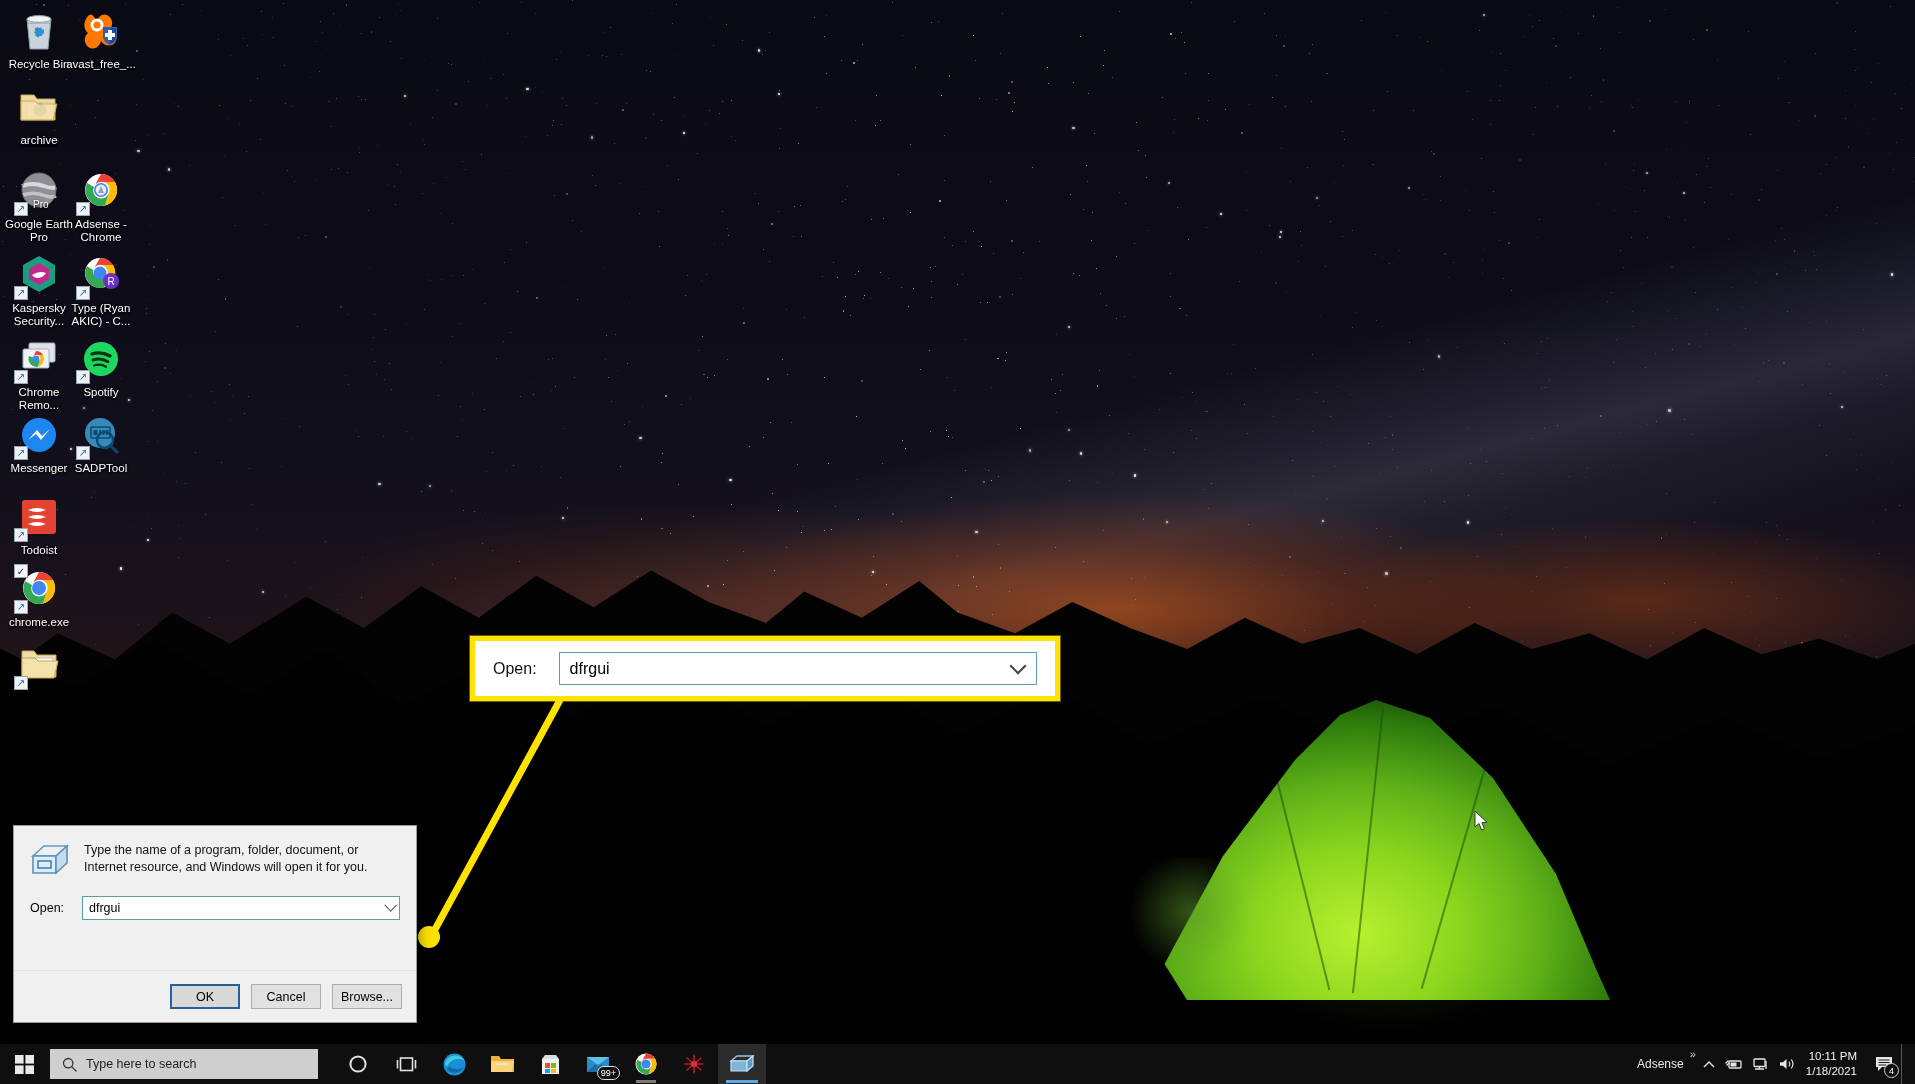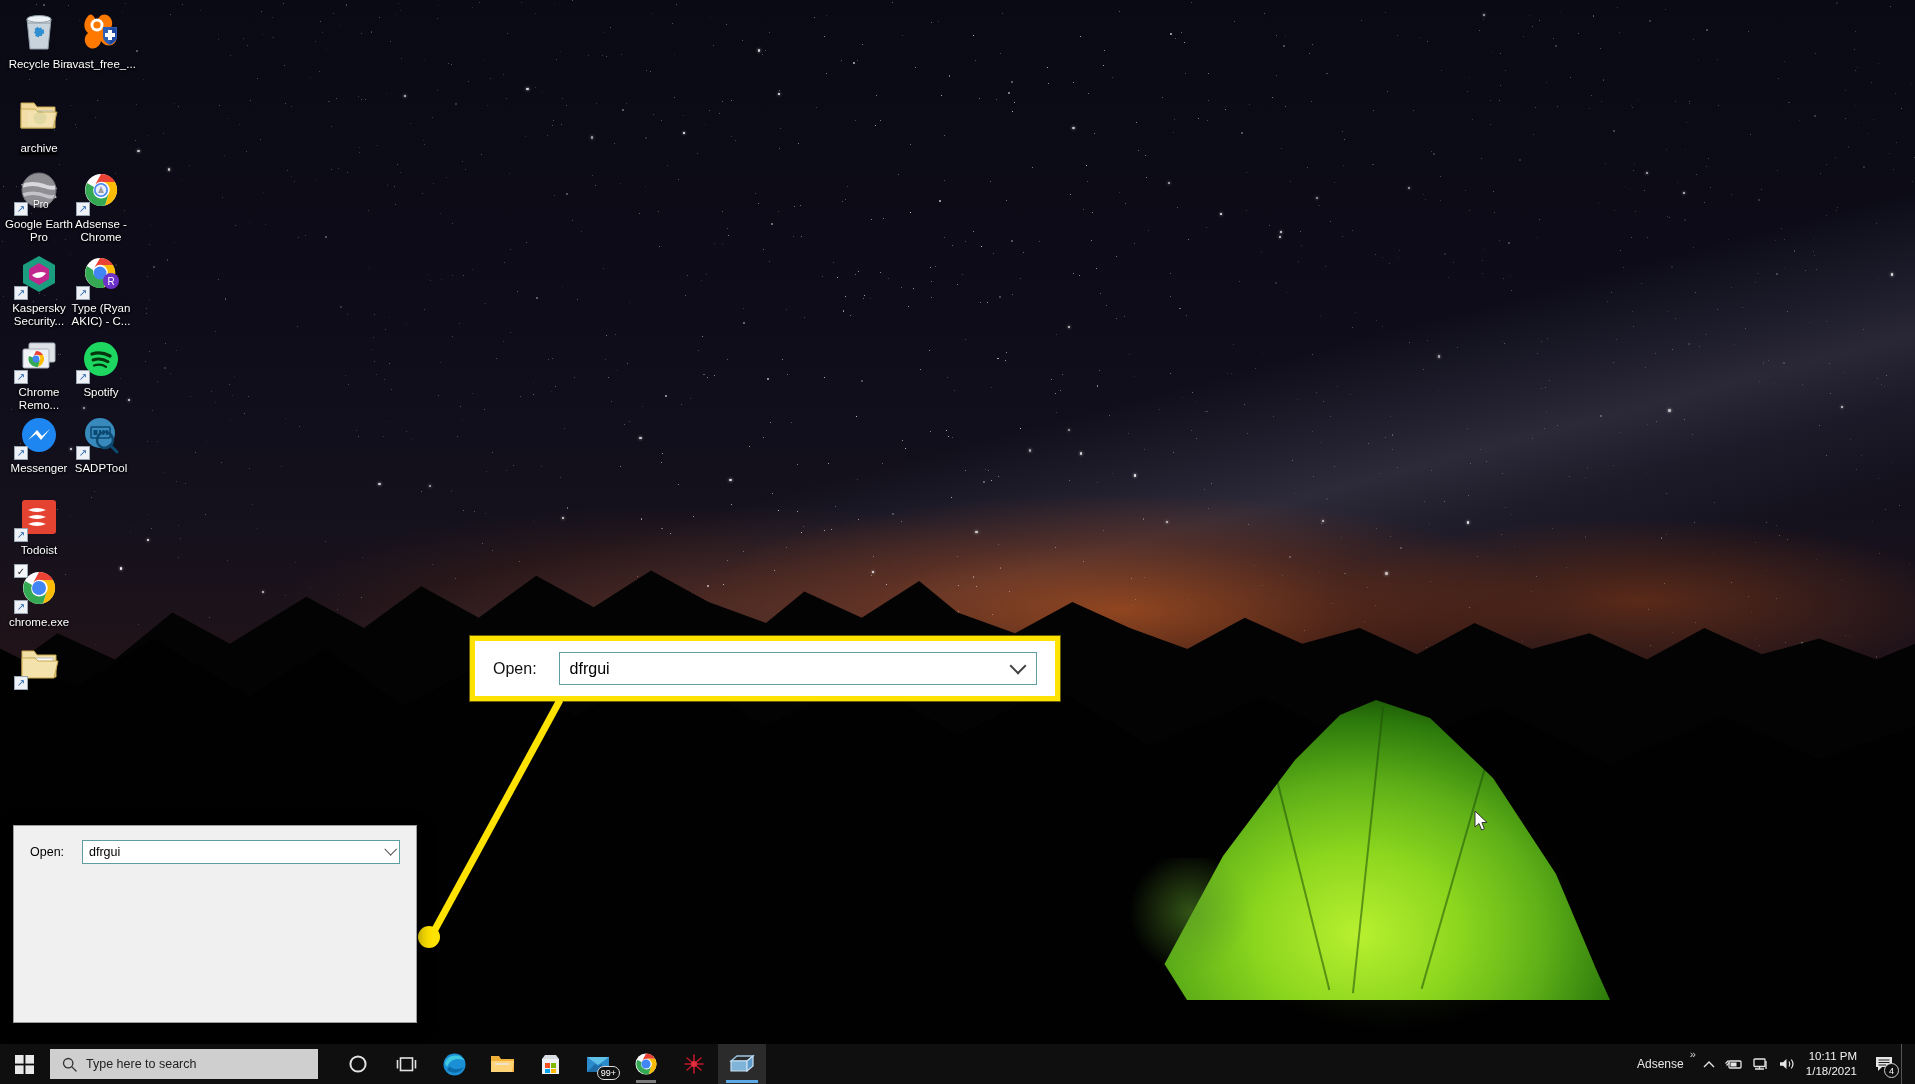--- a/index.html
+++ b/index.html
@@ -1412,21 +1412,21 @@
         <circle cx="18" cy="14" r="6.5" fill="#fff"></circle>
         <circle cx="18" cy="14" r="3.6" fill="#ff7800"></circle>
         <path d="M24 16 L38 16 L38 26 C38 31 31 34 31 34 C31 34 24 31 24 26 Z" fill="#2b5fb5"></path>
         <path d="M31 17 L37 17 L37 26 C37 30 31 33 31 33 Z" fill="#1b47a0"></path>
         <path d="M29 19 L33 19 L33 22 L36 22 L36 26 L33 26 L33 29 L29 29 L29 26 L26 26 L26 22 L29 22 Z" fill="#fff"></path>
       </svg>
     </div>
     <div class="lbl">avast_free_...</div>
   </div>
 
-  <div class="ico" style="left:0px;top:92px;text-decoration:underline;">
+  <div class="ico" style="left:0px;top:84px;text-decoration:underline;">
     <div class="glyph">
       <svg width="40" height="36" viewBox="0 0 40 36">
         <path d="M2 6 L15 6 L18 10 L36 10 L36 31 L2 31 Z" fill="#f0d99a" stroke="#c9a94f" stroke-width="1"></path>
         <path d="M8 14 L34 14 L34 30 L8 30 Z" fill="#fdfdfd" stroke="#bbb"></path>
         <circle cx="21" cy="21" r="6.5" fill="#3fa64b"></circle>
         <path d="M15 21 h12 M21 15 v12" stroke="#2e7fbf" stroke-width="1.3"></path>
         <path d="M2 12 L16 12 L19 15 L38 15 L34 31 L2 31 Z" fill="#f3dfa8" stroke="#c9a94f" stroke-width="1" opacity="0.9"></path>
       </svg>
     </div>
     <div class="lbl">archive</div>
@@ -1587,26 +1587,42 @@
     <div class="lbl"></div>
   </div>
 </div>
 
 <svg id="calloutline">
   <line x1="560" y1="700" x2="432" y2="935" stroke="#ffe300" stroke-width="7"></line>
   <circle cx="429" cy="937" r="11" fill="#ffe300"></circle>
 </svg>
 
 <div id="run">
+  <div class="body">
+    <div class="bigicon">
+      <svg width="40" height="40" viewBox="0 0 40 40">
+        <path d="M3 14 L14 4 L37 4 L26 14 Z" fill="none" stroke="#6699c0" stroke-width="1.6"></path>
+        <path d="M3 14 L26 14 L26 31 L3 31 Z" fill="#dcecf8" stroke="#5b90bd" stroke-width="1.6"></path>
+        <path d="M26 14 L37 4 L37 21 L26 31 Z" fill="#c3ddef" stroke="#5b90bd" stroke-width="1.6"></path>
+        <rect x="8" y="19" width="13" height="7" fill="none" stroke="#3f7aa8" stroke-width="1.5"></rect>
+      </svg>
+    </div>
+    <div class="desc">Type the name of a program, folder, document, or Internet resource, and Windows will open it for you.</div>
+  </div>
   <div class="openrow">
     <label>Open:</label>
     <div class="combo">
       <span class="val">dfrgui</span>
       <span class="caret"></span>
     </div>
+  </div>
+  <div class="btnrow">
+    <div class="btn primary">OK</div>
+    <div class="btn">Cancel</div>
+    <div class="btn">Browse...</div>
   </div>
 </div>
 
 <div id="callout">
   <span class="lbl">Open:</span>
   <div class="combo">
     <span class="val">dfrgui</span>
     <span class="caret"></span>
   </div>
 </div>

